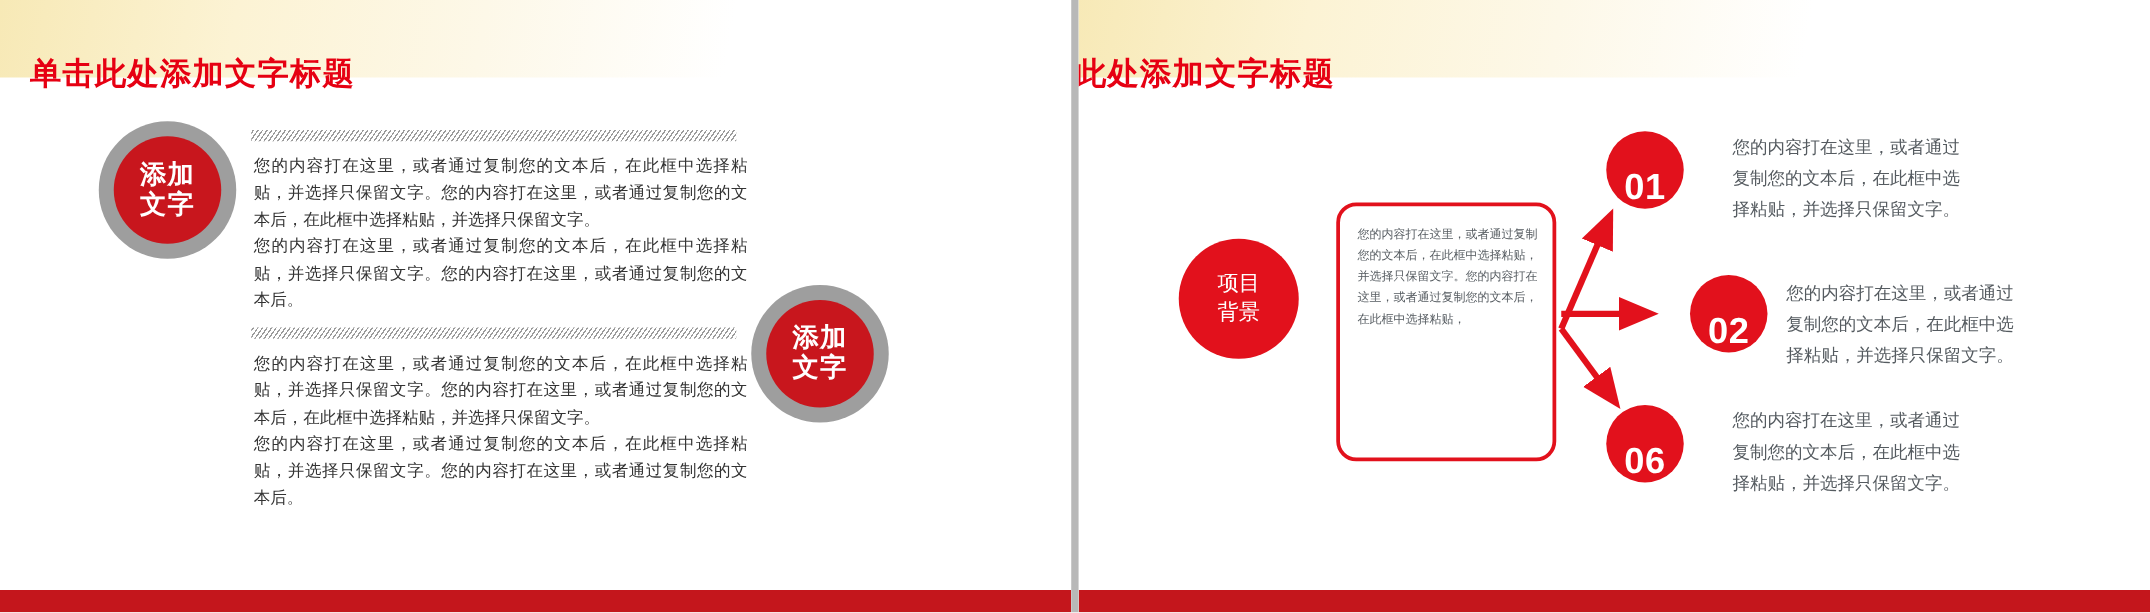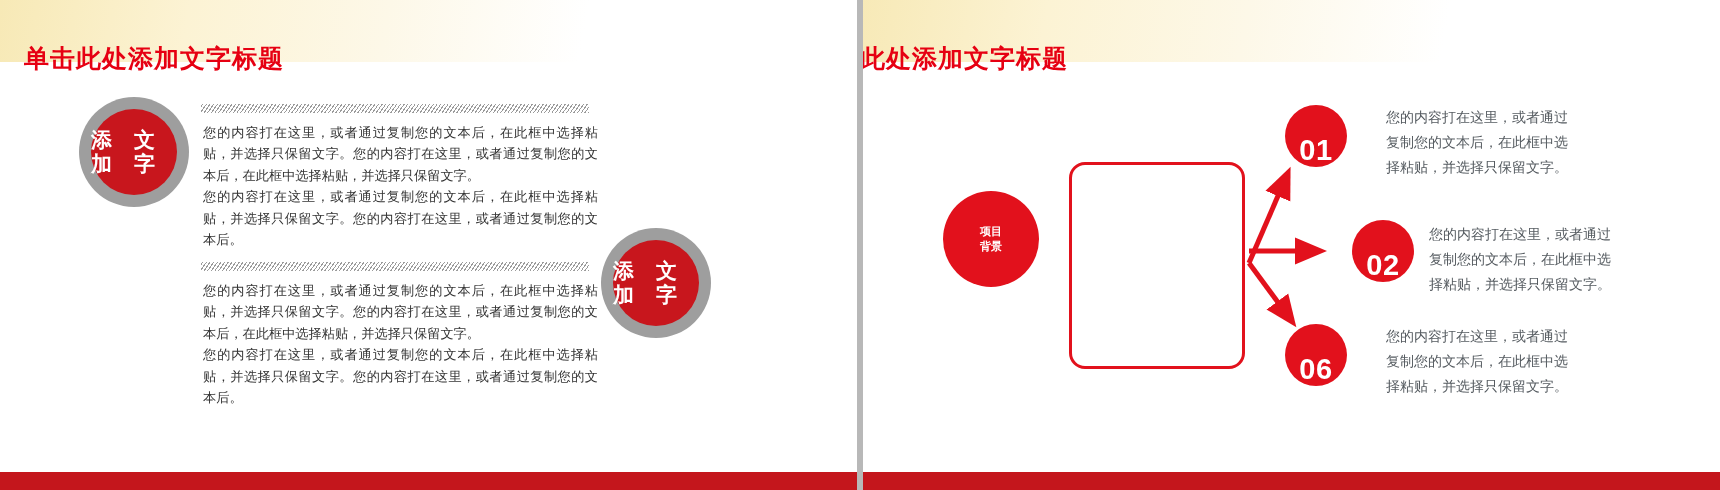--- a/index.html
+++ b/index.html
@@ -39,21 +39,21 @@
     background:#c4161c;
   }
 
   
   .badge {
     position:absolute; width:110px; height:110px; border-radius:50%;
     background:#9e9e9e; display:flex; align-items:center; justify-content:center;
   }
   .badge-inner {
     width:86px; height:86px; border-radius:50%; background:#c8161d;
-    display:flex; flex-direction:row; align-items:center; justify-content:center;
+    display:flex; flex-direction:column; align-items:center; justify-content:center;
     color:#fff; font-weight:bold; font-size:21px; line-height:1.14; letter-spacing:1px;
   }
   .badge-1 { left:79px;  top:97px;  }
   .badge-2 { left:601px; top:228px; }
 
   
   .hatch {
     position:absolute; height:9px;
     background: repeating-linear-gradient(-55deg,
         #9b9b9b 0px, #9b9b9b 1px, #ffffff 1px, #ffffff 3px);
@@ -70,21 +70,21 @@
   .para p { margin:0; }
   .para-1 { left:203px; top:122px; }
   .para-2 { left:203px; top:280px; }
 
   
   .hub {
     position:absolute; left:80px; top:191px;
     width:96px; height:96px; border-radius:50%;
     background:#e2111c;
     display:flex; flex-direction:column; align-items:center; justify-content:center;
-    color:#ffffff; font-size:11px; font-weight:bold; line-height:1.35;
+    color:#ffffff; font-size:17px; font-weight:normal; line-height:1.35;
   }
 
   .callout {
     position:absolute; left:206px; top:162px;
     width:176px; height:207px;
     border:3px solid #e2111c; border-radius:16px;
     padding:14px 12px 8px 14px;
   }
   .callout-text {
     font-size:9.6px; line-height:1.78; color:#555b60;
@@ -176,20 +176,21 @@
       <line x1="386" y1="263" x2="428" y2="320" stroke="#e2111c" stroke-width="5" marker-end="url(#ah)"></line>
     </svg>
 
     <div class="hub">
       <span>项目</span>
       <span>背景</span>
     </div>
 
     <div class="callout">
       <div class="callout-text">
+        <p>您的内容打在这里，或者通过复制您的文本后，在此框中选择粘贴，并选择只保留文字。您的内容打在这里，或者通过复制您的文本后，在此框中选择粘贴，</p>
       </div>
     </div>
 
     <div class="num num-1">
       <span>01</span>
     </div>
     <div class="num num-2">
       <span>02</span>
     </div>
     <div class="num num-3">

